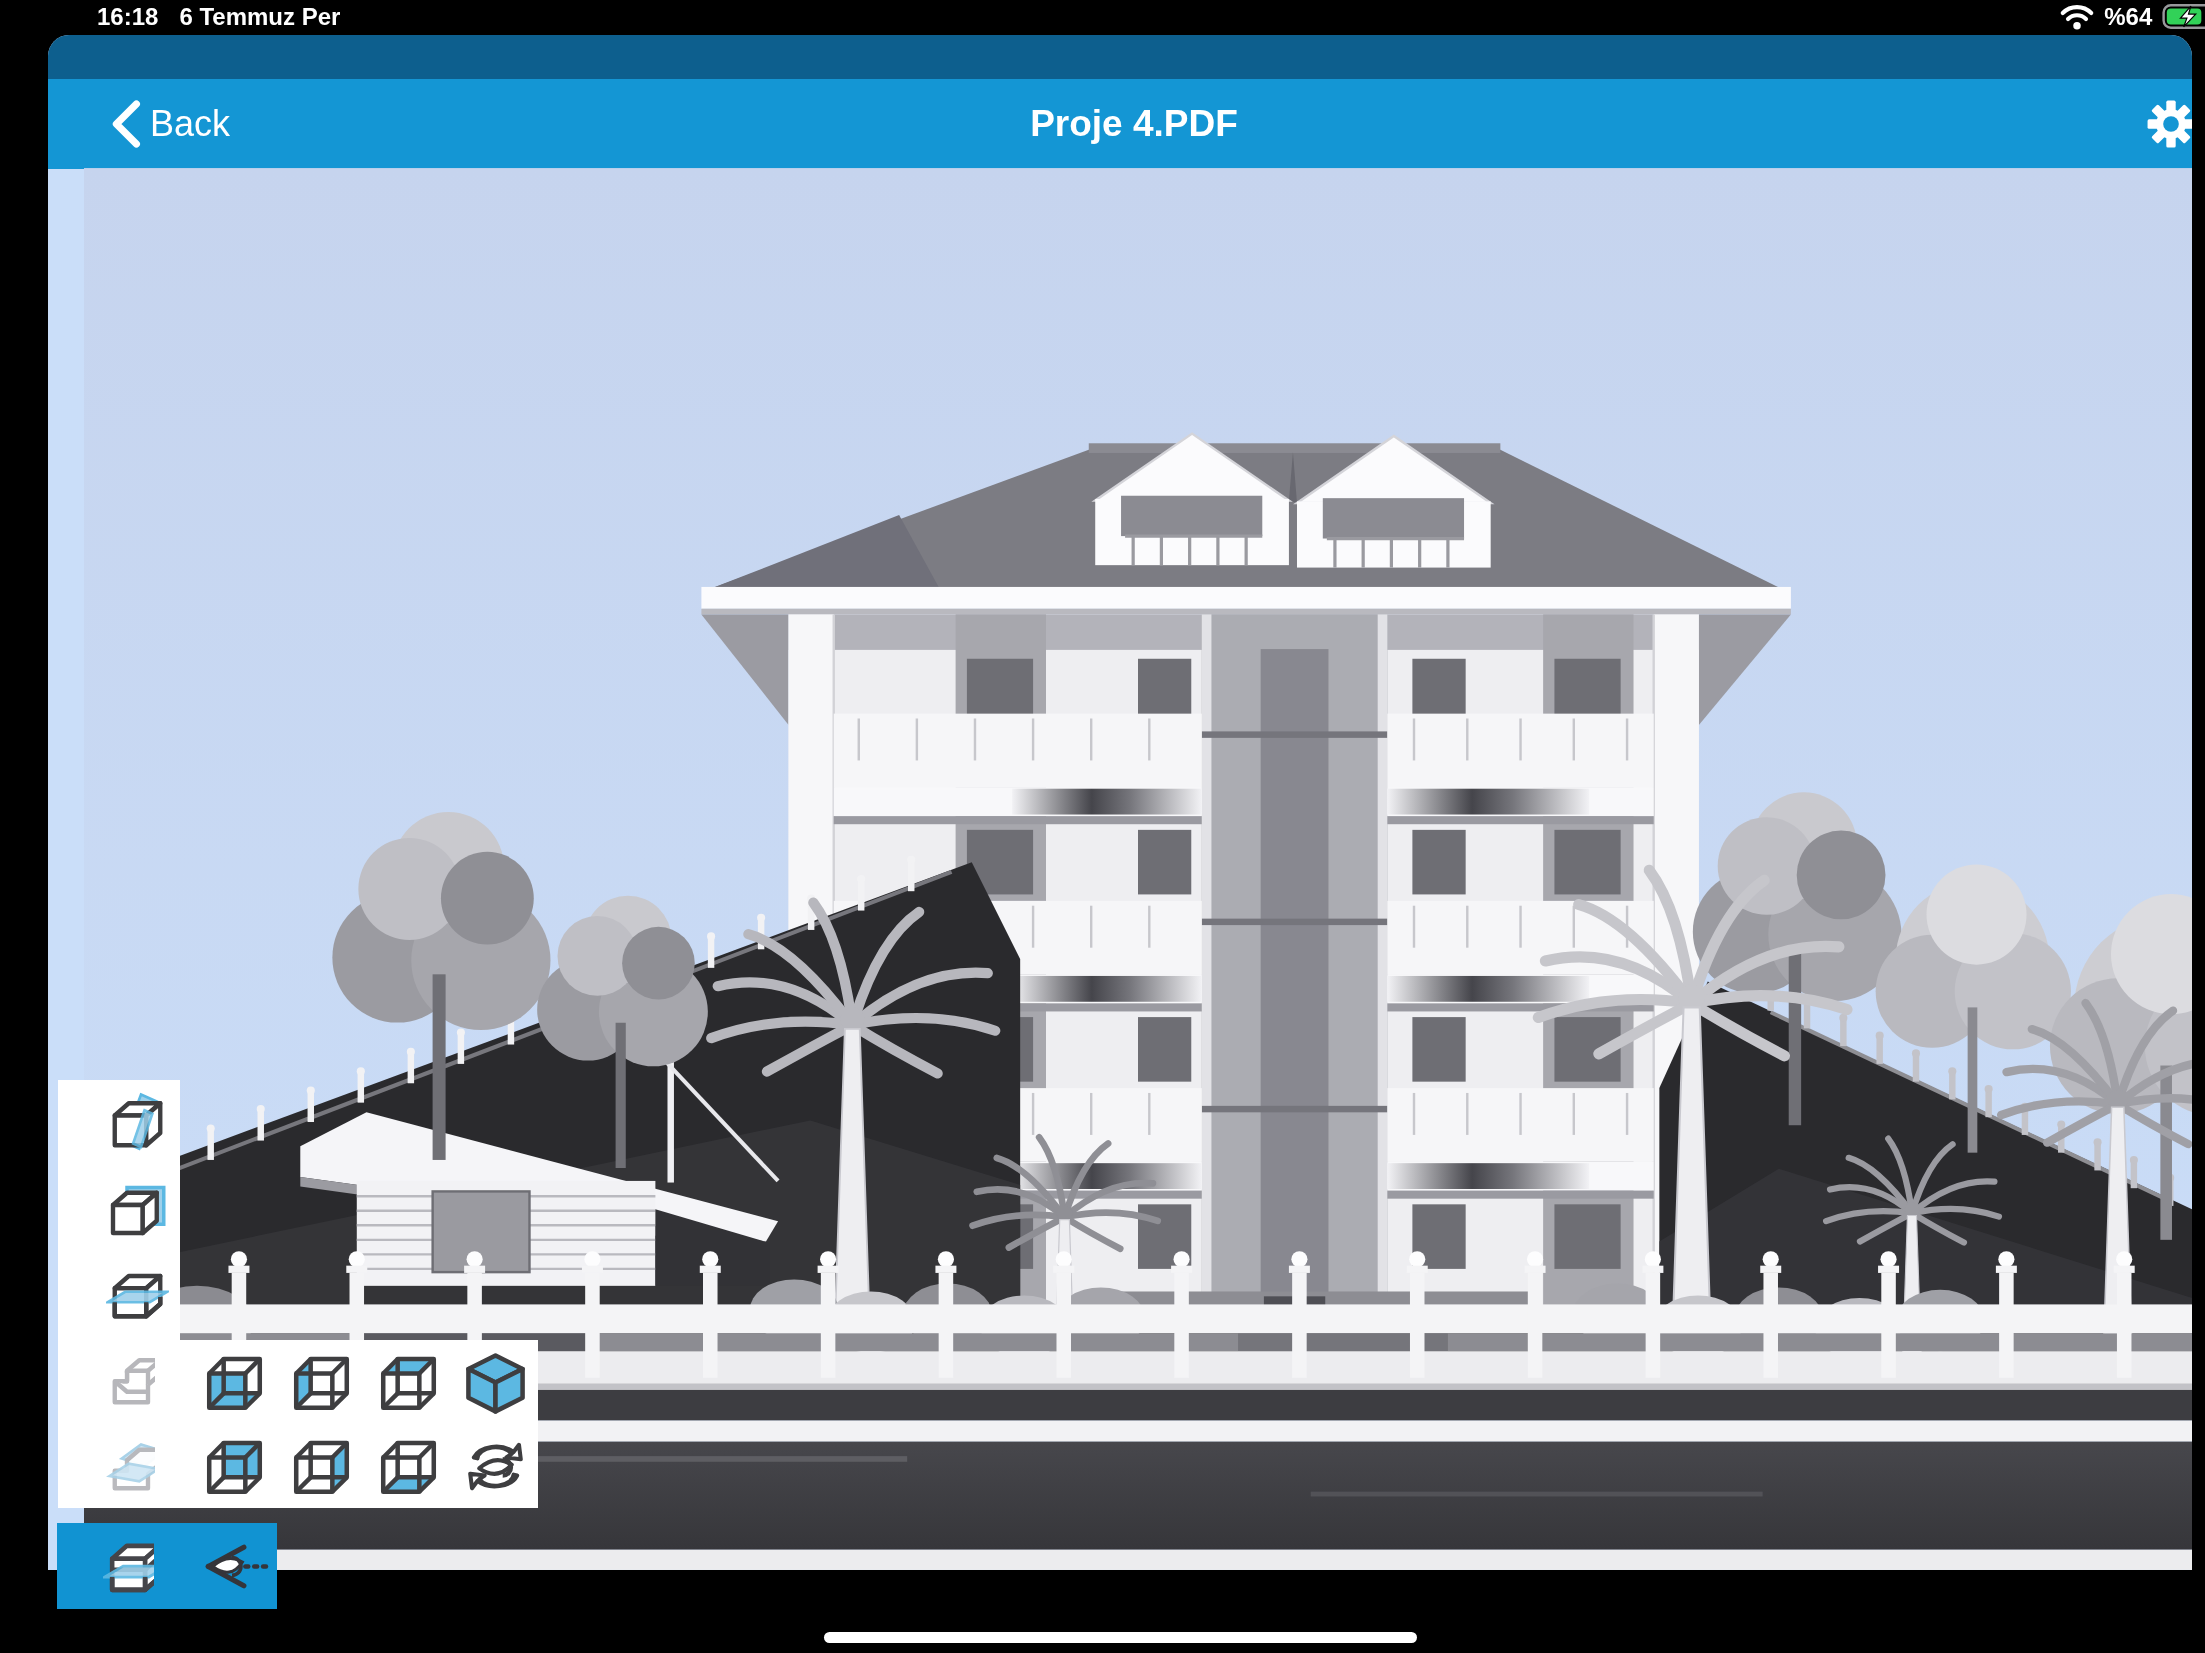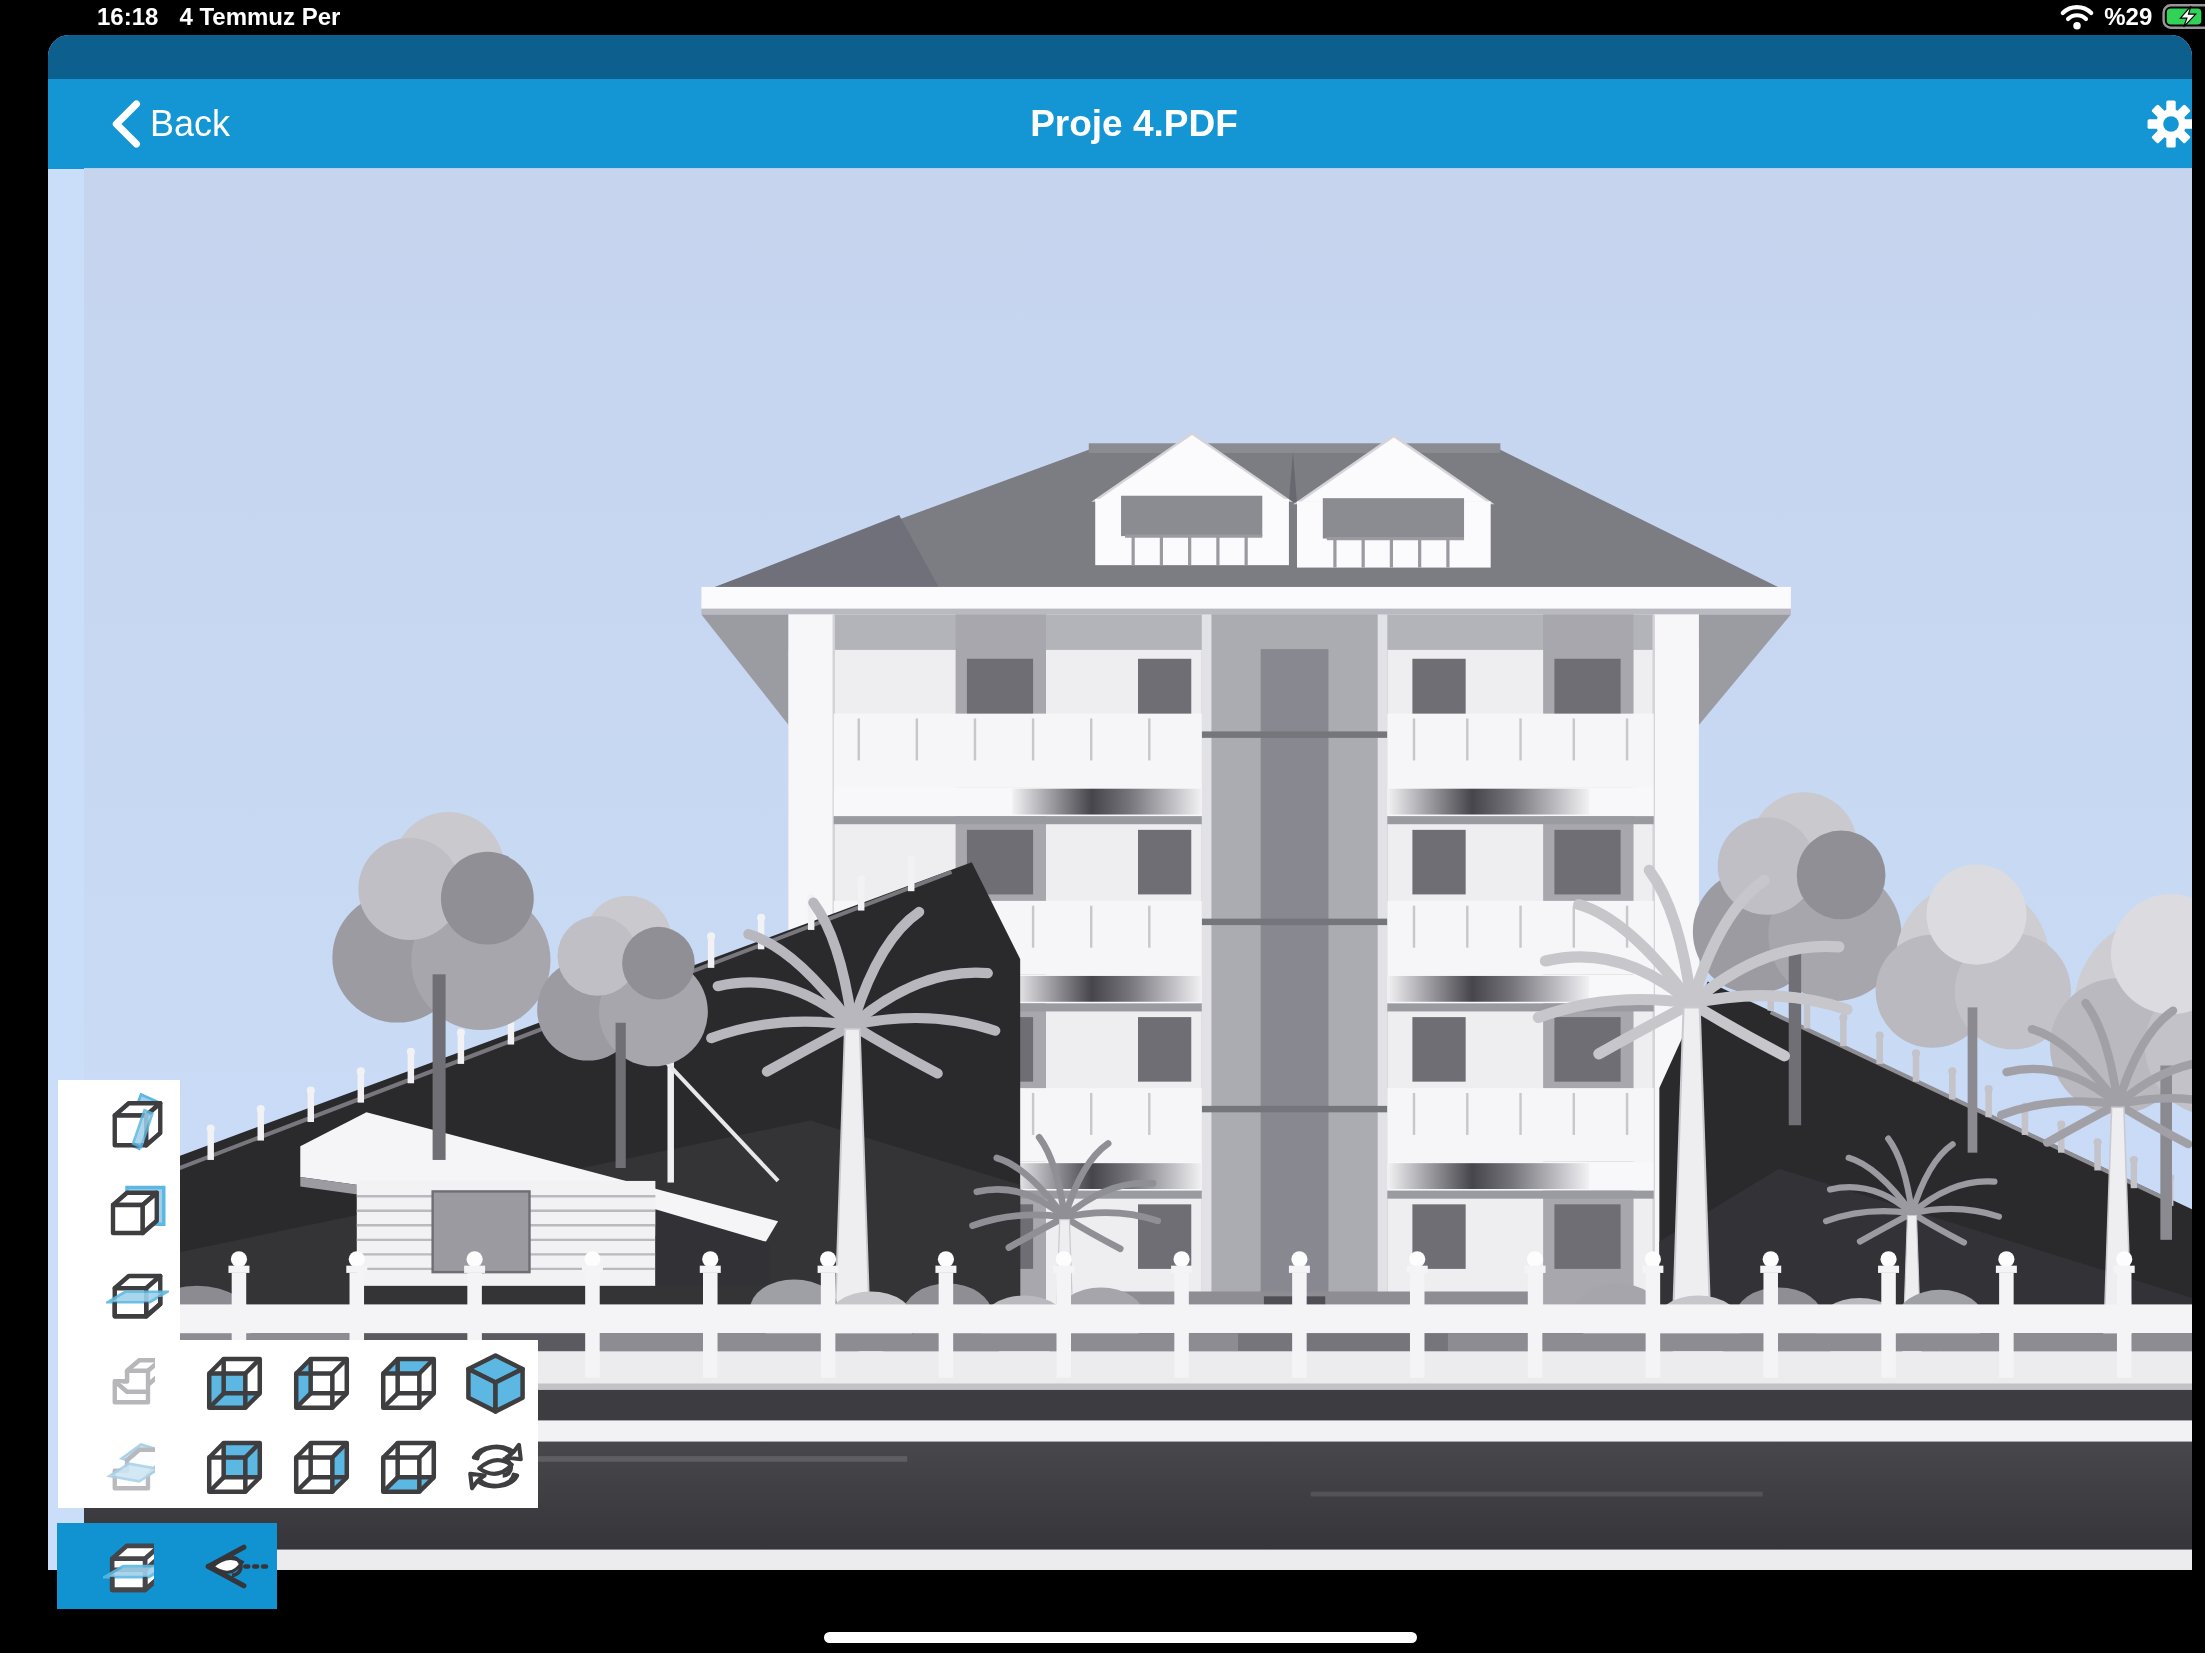--- a/index.html
+++ b/index.html
@@ -31,31 +31,31 @@
   
   #home-indicator{left:824px;top:1632px;width:557px;height:10.5px;border-radius:5.7px;background:#fff;cursor:grab;}
   svg{display:block;}
 </style>
 </head>
 <body>
 
 <div class="abs" id="status-bar">
   <div class="abs" id="sb-left">
     <span>16:18</span>
-    <span style="font-weight:600;">4 Temmuz Per</span>
+    <span style="font-weight:600;">6 Temmuz Per</span>
   </div>
   <div class="abs" id="sb-right">
     <span>
       <svg width="36" height="27.4" viewBox="0 0 48 36">
         <path d="M5,13 A27,27 0 0 1 43,13" stroke="#fff" stroke-width="5.5" fill="none" stroke-linecap="round"></path>
         <path d="M12,21 A17,17 0 0 1 36,21" stroke="#fff" stroke-width="5.5" fill="none" stroke-linecap="round"></path>
         <circle cx="24" cy="30" r="5" fill="#fff"></circle>
       </svg>
     </span>
-    <span>%29</span>
+    <span>%64</span>
     <span>
       <svg width="61" height="29" viewBox="0 0 76 36">
         <rect x="2" y="4" width="62" height="28" rx="9" fill="none" stroke="#98989c" stroke-width="3"></rect>
         <rect x="6" y="8" width="43" height="20" rx="5" fill="#32d158"></rect>
         <rect x="67" y="12" width="6" height="12" rx="3" fill="#98989c"></rect>
         <polygon points="36,5 23,20 31,20 27,31 42,15 33,15" fill="#fff" stroke="#000" stroke-width="1.5"></polygon>
       </svg>
     </span>
   </div>
 </div>

